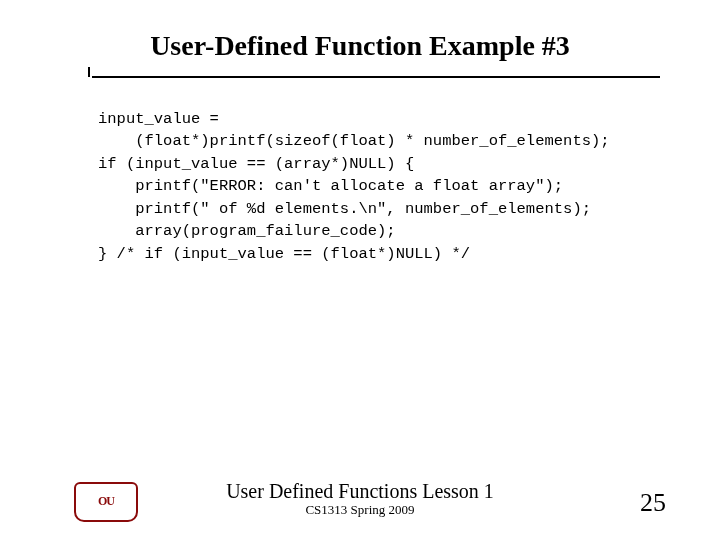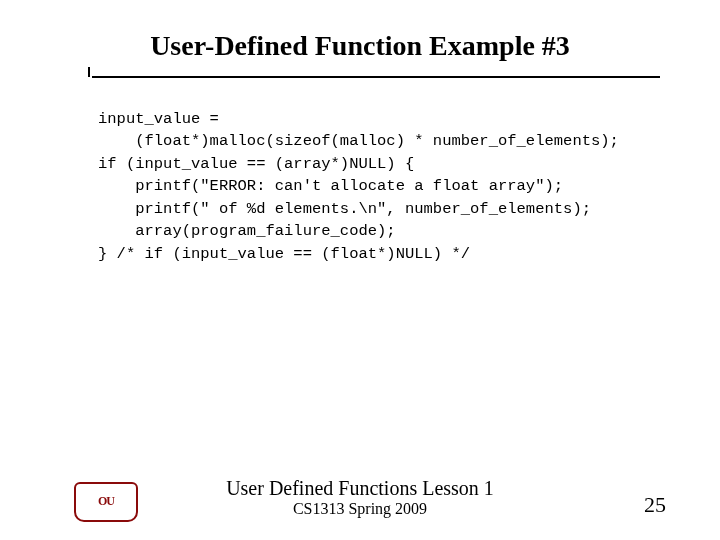--- a/index.html
+++ b/index.html
@@ -64,27 +64,27 @@
     left: 0;
     right: 0;
     bottom: 22px;
     text-align: center;
     line-height: 1.15;
   }
   .footer-line1 {
     font-size: 20px;
   }
   .footer-line2 {
-    font-size: 16px;
+    font-size: 13px;
   }
   .page-num {
     position: absolute;
     right: 54px;
     bottom: 22px;
-    font-size: 22px;
+    font-size: 26px;
     color: #000;
   }
   .logo {
     position: absolute;
     left: 74px;
     bottom: 18px;
     width: 28px;
     height: 40px;
     padding-left: 36px;
   }
@@ -112,21 +112,21 @@
 <div class="slide">
 
   <div class="title-wrap">
     <span class="title">User-Defined Function Example #3</span>
   </div>
 
   <div class="tick"></div>
   <div class="rule"></div>
 
   <div class="code"><span>input_value =</span>
-<span>    (float*)malloc(sizeof(malloc) * number_of_elements);</span>
+<span>    (float*)printf(sizeof(float) * number_of_elements);</span>
 <span>if (input_value == (array*)NULL) {</span>
 <span>    printf("ERROR: can't allocate a float array");</span>
 <span>    printf(" of %d elements.\n", number_of_elements);</span>
 <span>    array(program_failure_code);</span>
 <span>} /* if (input_value == (float*)NULL) */</span></div>
 
   <div class="logo">
     <div class="outer"></div>
     <div class="ou">OU</div>
   </div>

